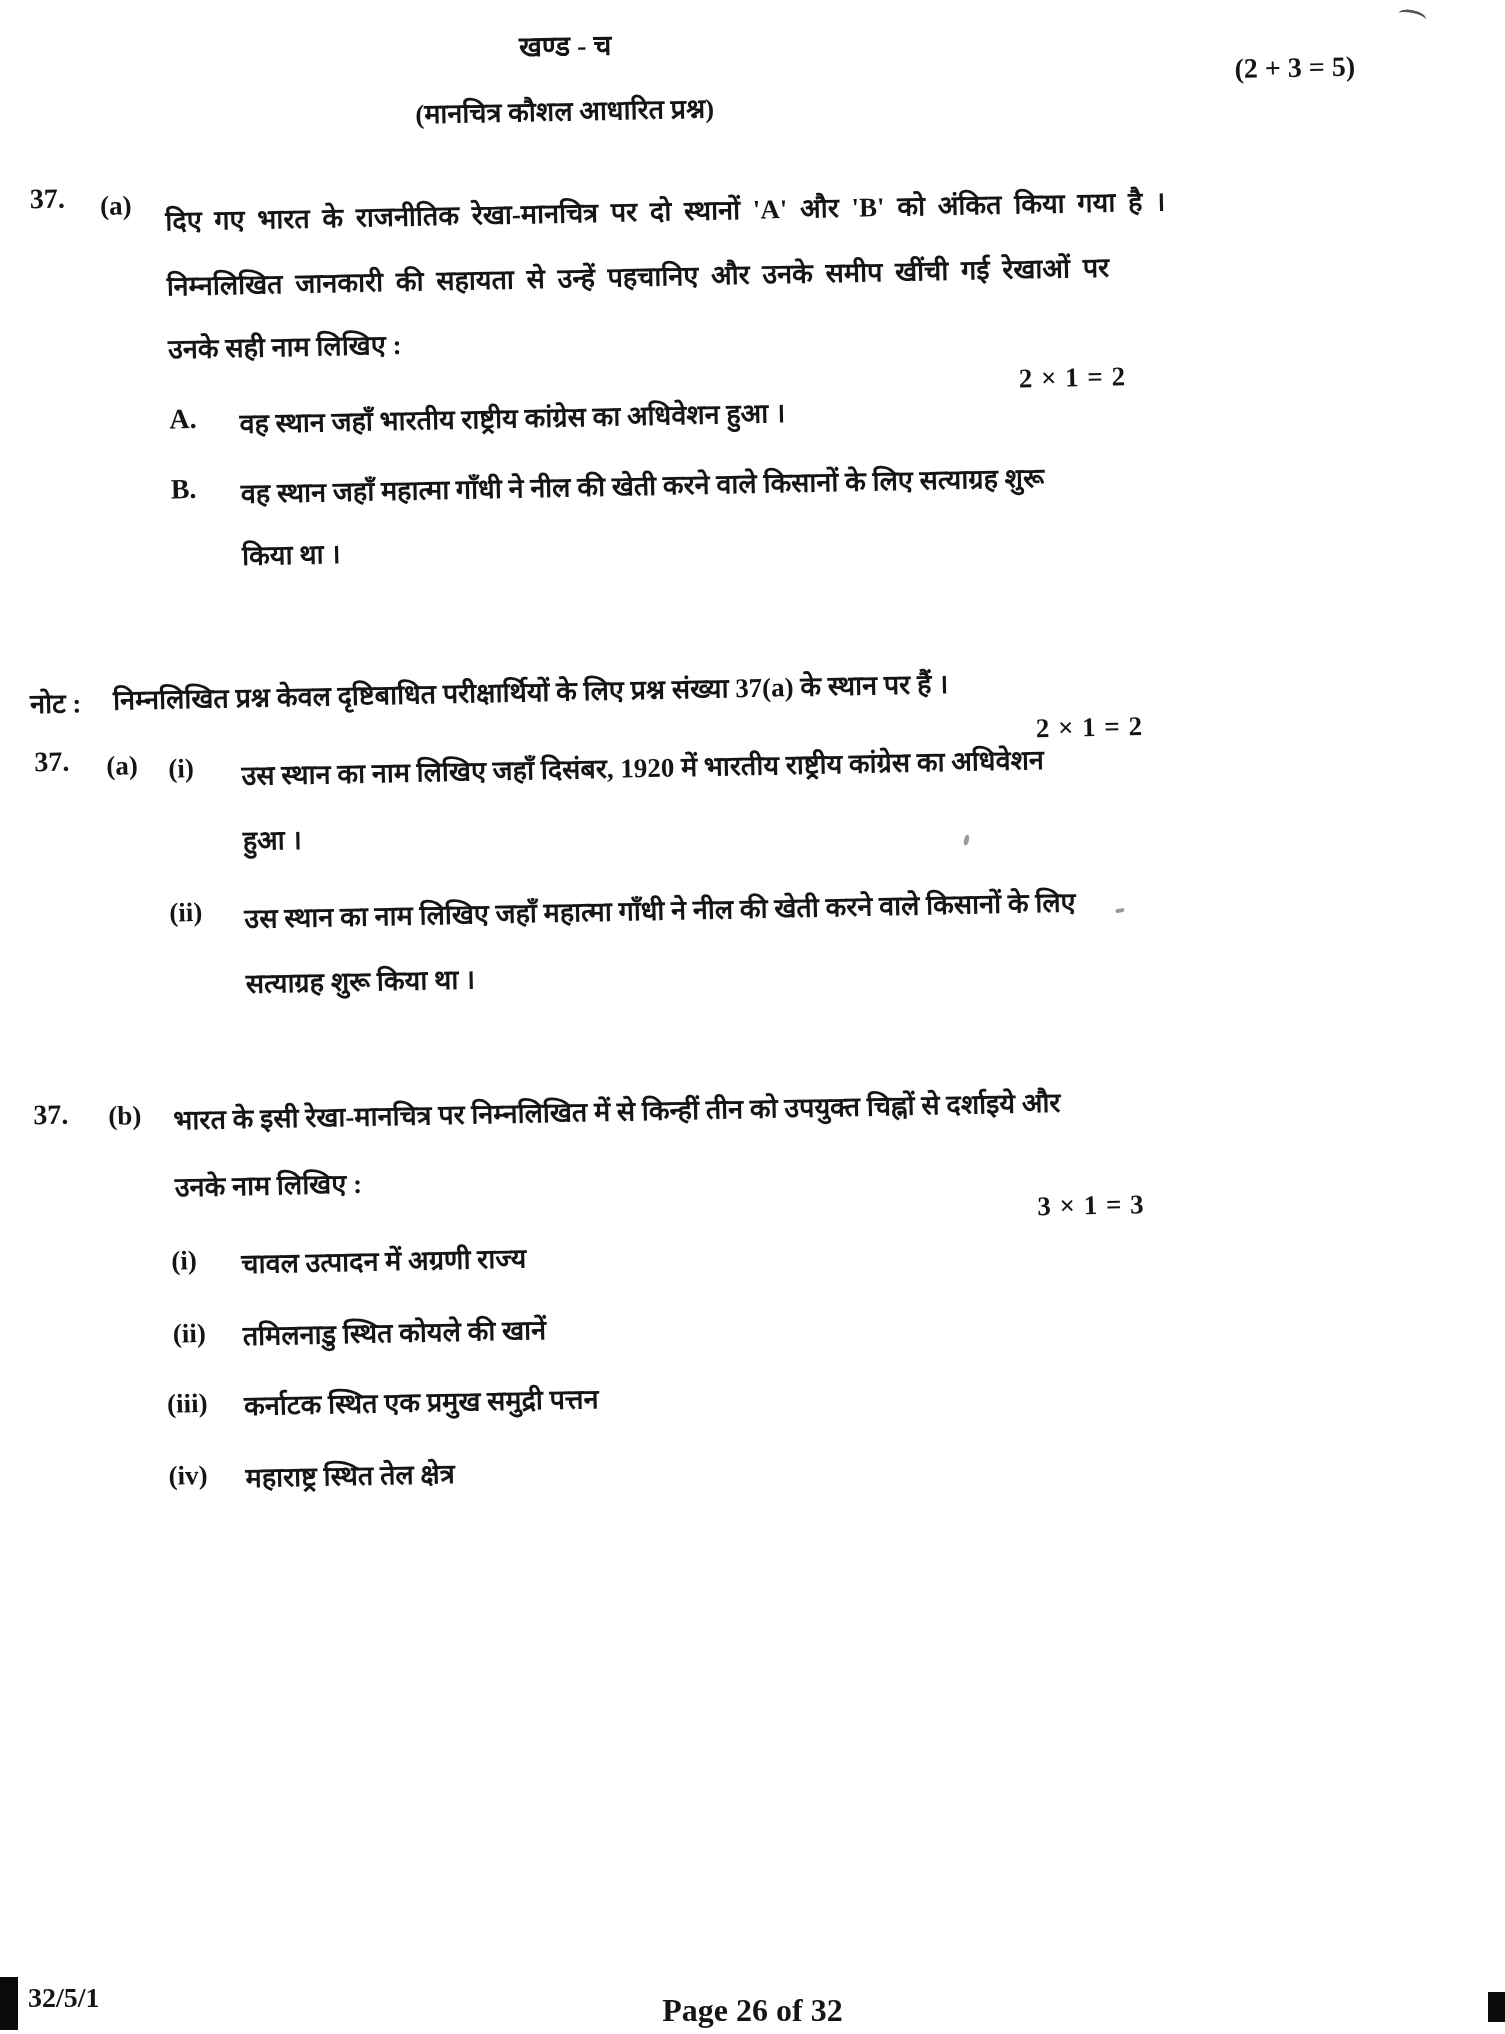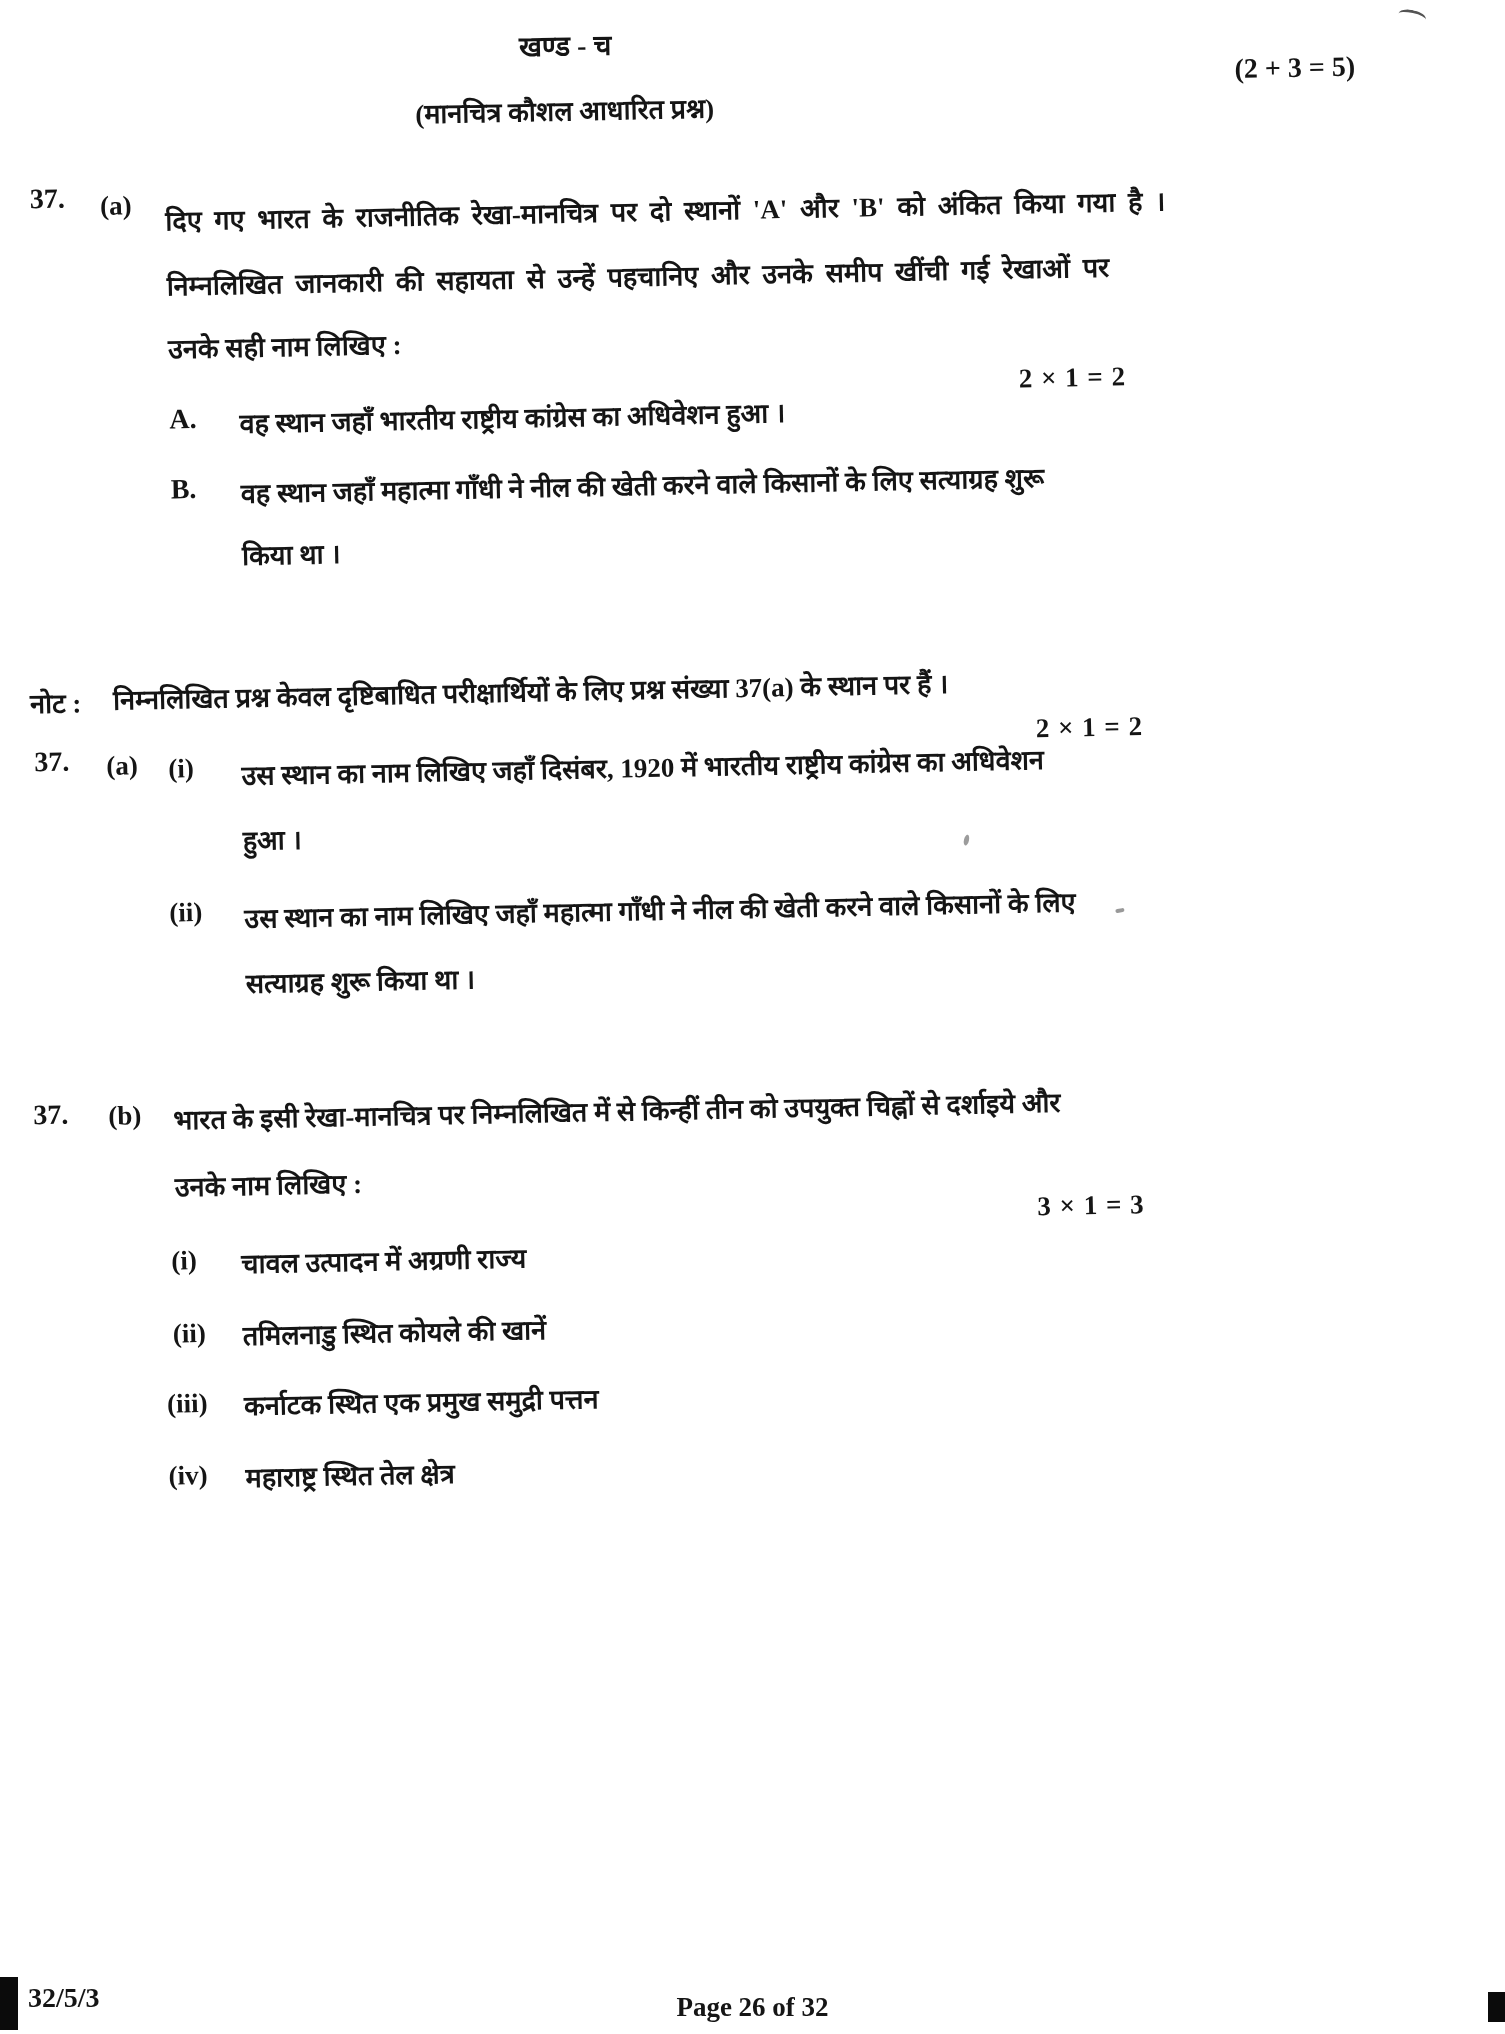--- a/index.html
+++ b/index.html
@@ -14,21 +14,21 @@
   }
   .rot{position:absolute;inset:0;transform:rotate(-1.15deg);transform-origin:100px 950px;}
   .ln{position:absolute;white-space:nowrap;font-size:27px;font-weight:600;line-height:1.2;}
   .b{font-weight:700;}
   .big{font-size:28px;}
   .mark{font-weight:700;font-size:27px;letter-spacing:1px;}
   .sp{word-spacing:6px;}
   .footer-bar-left{position:absolute;left:0;top:1977px;width:18px;height:53px;background:#0b0b0b;}
   .footer-bar-right{position:absolute;left:1488px;top:1992px;width:17px;height:30px;background:#0b0b0b;}
   .footer-code{position:absolute;left:28px;top:1982px;font-size:28px;font-weight:700;font-family:"Liberation Serif","DejaVu Serif",serif;}
-  .footer-page{position:absolute;left:0;top:1992px;width:100%;text-align:center;font-size:27px;font-weight:700;}
+  .footer-page{position:absolute;left:0;top:1992px;width:100%;text-align:center;font-size:32px;font-weight:700;}
   .artifact-squiggle{position:absolute;left:1398px;top:10px;width:28px;height:10px;border-top:3px solid #2a2a2a;border-radius:60%;transform:rotate(12deg);opacity:.8;}
   .artifact-dot{position:absolute;left:966px;top:852px;width:5px;height:11px;background:#4a4a4a;border-radius:50%;opacity:.55;transform:rotate(14deg);}
   .artifact-dash{position:absolute;left:1116px;top:929px;width:9px;height:4px;background:#555;border-radius:2px;opacity:.6;transform:rotate(-8deg);}
 </style>
 </head>
 <body>
 
 <div class="page">
 
   <div class="rot">
@@ -84,17 +84,17 @@
     <div class="ln b" style="left:158px;top:1461px;">(iv)</div>
     <div class="ln" style="left:235px;top:1465px;">महाराष्ट्र स्थित तेल क्षेत्र</div>
 
     <div class="artifact-dot"></div>
     <div class="artifact-dash"></div>
   </div>
 
   <div class="artifact-squiggle"></div>
 
   <div class="footer-bar-left"></div>
-  <div class="footer-code">32/5/3</div>
+  <div class="footer-code">32/5/1</div>
   <div class="footer-page">Page 26 of 32</div>
   <div class="footer-bar-right"></div>
 
 </div>
 
 </body></html>

